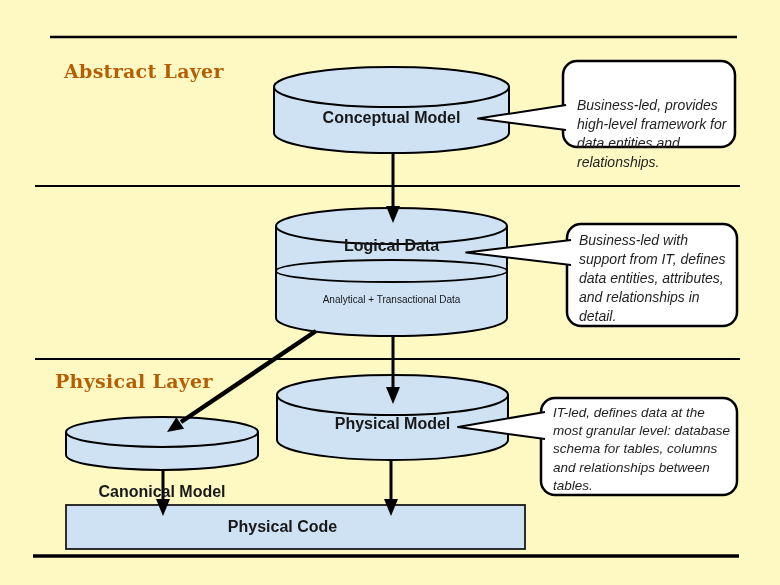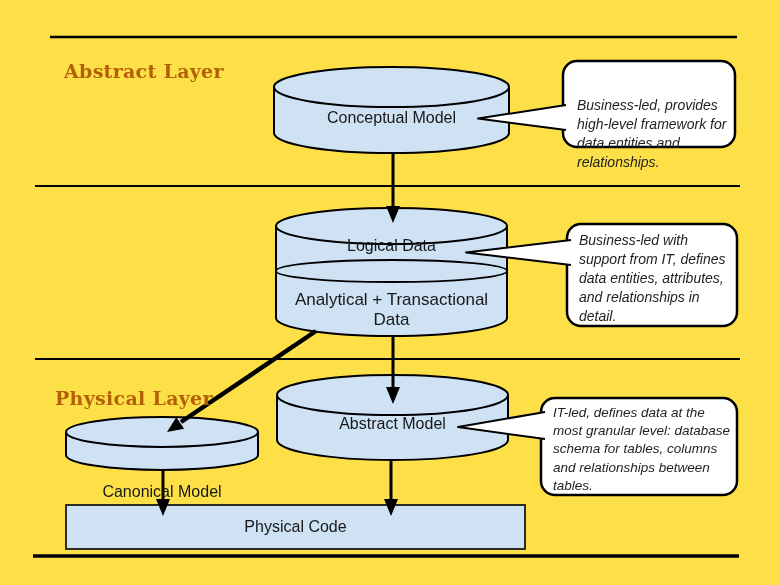--- a/index.html
+++ b/index.html
@@ -1,26 +1,26 @@
 <!DOCTYPE html>
 <html><head>
 <meta charset="utf-8">
 <style>
   html,body{margin:0;padding:0;background:#ffffff;}
   .stage{
-    position:relative;width:780px;height:585px;background:#fde047;overflow:hidden;
+    position:relative;width:780px;height:585px;background:#fef9c3;overflow:hidden;
     font-family:"Liberation Sans",sans-serif;
   }
   .stage svg{position:absolute;left:0;top:0;}
   .txt{position:absolute;color:#1a1a1a;}
   .node-label{
-    font-weight:400;font-size:16px;line-height:20px;text-align:center;color:#17181a;
+    font-weight:700;font-size:16px;line-height:20px;text-align:center;color:#17181a;
   }
   .node-sublabel{
-    font-weight:400;font-size:17px;line-height:20px;text-align:center;color:#17181a;
+    font-weight:400;font-size:10px;line-height:20px;text-align:center;color:#17181a;
   }
   .layer-label{
     font-family:"DejaVu Serif",serif;font-weight:700;font-size:19px;line-height:22px;
     color:#b45f06;letter-spacing:.3px;
   }
   .callout-text{
     font-style:italic;font-size:14px;line-height:1.36;color:#1f1f1f;white-space:pre-line;
   }
   .callout-text.small{font-size:13.5px;line-height:1.35;}
 </style>
@@ -88,28 +88,28 @@
       <rect x="567" y="224" width="170" height="102" rx="14" fill="#ffffff" stroke="#000" stroke-width="2.5"></rect>
       <path d="M 571,240 L 466,252.5 L 571,265" fill="#ffffff" stroke="#000" stroke-width="2" stroke-linejoin="round"></path>
     </g>
     <g>
       <rect x="541" y="398" width="196" height="97" rx="14" fill="#ffffff" stroke="#000" stroke-width="2.5"></rect>
       <path d="M 545,412 L 458,427 L 545,439" fill="#ffffff" stroke="#000" stroke-width="2" stroke-linejoin="round"></path>
     </g>
   </svg>
 
   <div class="txt layer-label" style="left:64px;top:60px;">Abstract Layer</div>
-  <div class="txt layer-label" style="left:55px;top:387px;">Physical Layer</div>
+  <div class="txt layer-label" style="left:55px;top:370px;">Physical Layer</div>
 
   <div class="txt node-label" style="left:274px;top:108px;width:235px;">Conceptual Model</div>
   <div class="txt node-label" style="left:276px;top:236px;width:231px;">Logical Data</div>
   <div class="txt node-sublabel" style="left:276px;top:290px;width:231px;">Analytical + Transactional Data</div>
-  <div class="txt node-label" style="left:277px;top:414px;width:231px;">Abstract Model</div>
+  <div class="txt node-label" style="left:277px;top:414px;width:231px;">Physical Model</div>
   <div class="txt node-label" style="left:66px;top:439px;width:192px;margin-top:43px;">Canonical Model</div>
-  <div class="txt node-label" style="left:66px;top:517px;width:459px;">Physical Code</div>
+  <div class="txt node-label" style="left:53px;top:517px;width:459px;">Physical Code</div>
 
   <div class="txt callout-text" style="left:577px;top:66px;width:150px;margin-top:30px;">Business-led, provides
 high-level framework for
 data entities and
 relationships.</div>
   <div class="txt callout-text" style="left:579px;top:231px;width:155px;font-style:italic;">Business-led with
 support from IT, defines
 data entities, attributes,
 and relationships in
 detail.</div>

